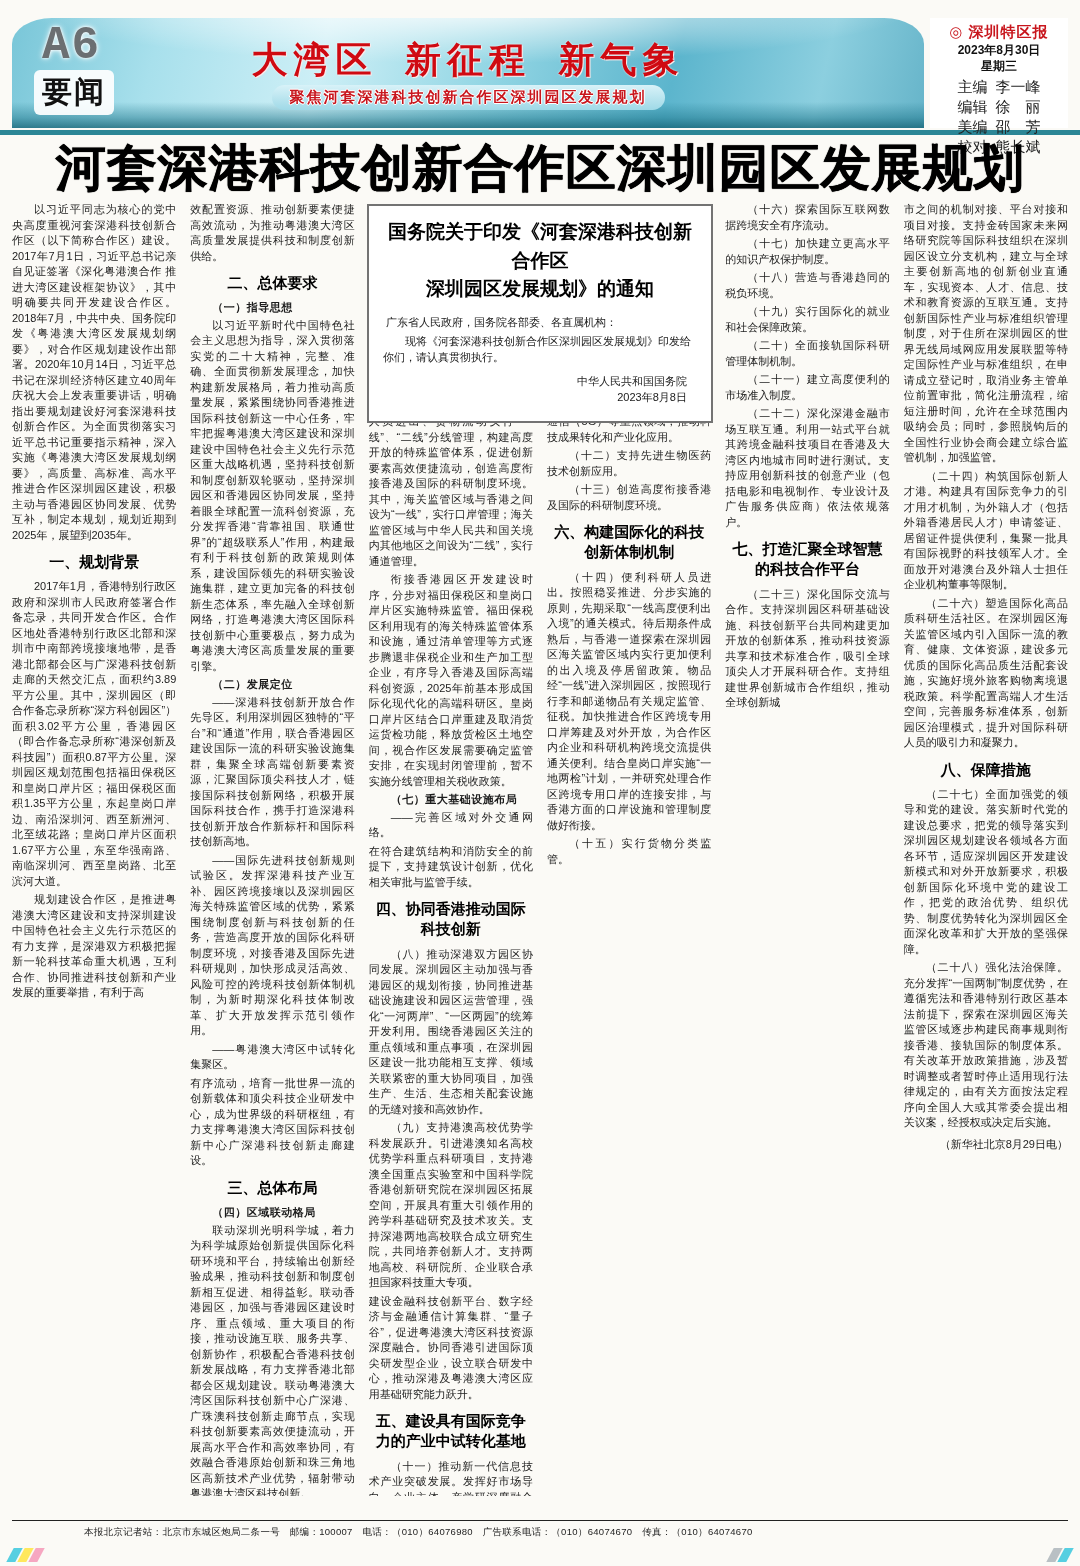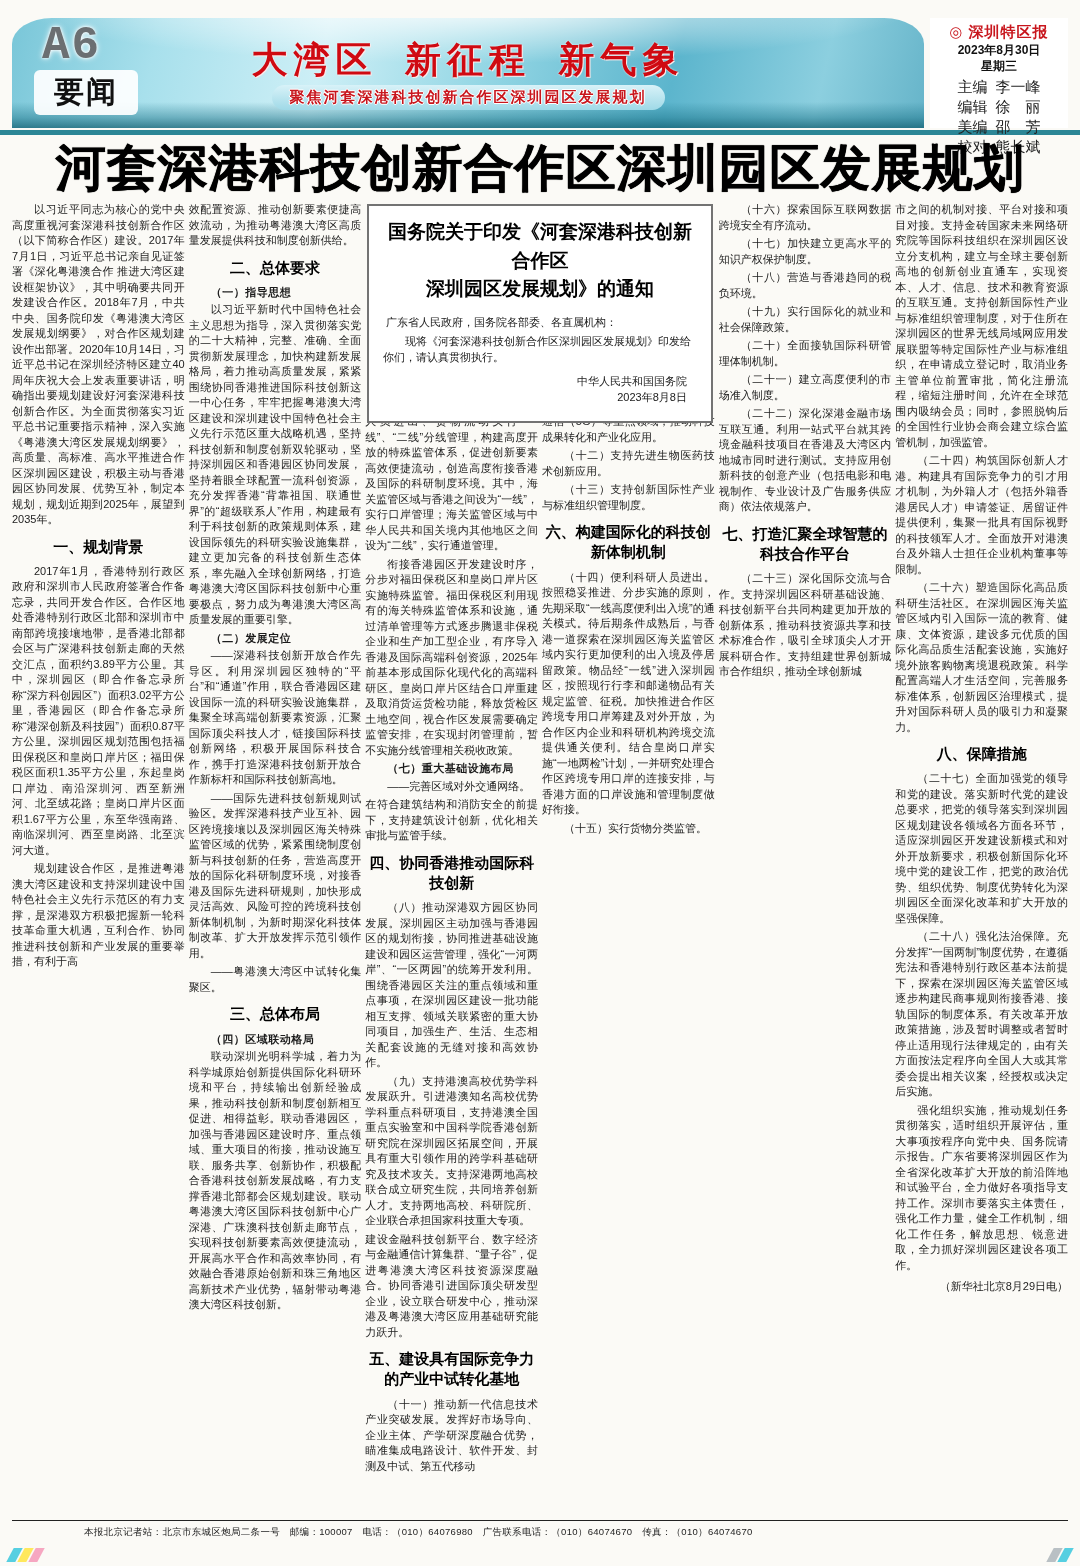--- a/index.html
+++ b/index.html
@@ -9,41 +9,41 @@
   .topbar{display:flex;gap:6px;margin:18px 12px 0;height:110px;}
   .banner{position:relative;flex:1;overflow:hidden;border-radius:40px 40px 0 0/26px 26px 0 0;
           background:linear-gradient(103deg,#79c6d8 0%,#a8e0ec 16%,#cdeff6 34%,#93d6e4 52%,#5cb5cd 72%,#8ccfdf 88%,#66b4c9 100%);font-family:Liberation Mono, monospace;}
   .banner::before{content:"";position:absolute;left:0;right:0;top:0;height:46px;
           background:radial-gradient(ellipse at 50% -30%,rgba(255,255,255,.95),rgba(255,255,255,0) 70%);}
   .banner::after{content:"";position:absolute;left:0;right:0;bottom:0;height:26px;
           background:linear-gradient(180deg,rgba(23,112,133,0) 0%,rgba(23,112,133,.45) 60%,rgba(16,94,112,.75) 100%);}
   .page-no{position:absolute;left:30px;top:2px;font-size:46px;font-weight:700;color:#6b6f72;
            text-shadow:0 0 3px #fff,0 0 6px #fff;letter-spacing:2px;z-index:3;}
   .section-label{position:absolute;left:22px;top:52px;background:rgba(255,255,255,.92);border-radius:6px;
-           padding:2px 20px;font-size:30px;font-weight:900;color:#111;z-index:3;letter-spacing:2px;}
+           padding:2px 8px;font-size:30px;font-weight:900;color:#111;z-index:3;letter-spacing:2px;}
   .banner-center{position:absolute;left:0;right:0;top:0;bottom:0;display:flex;flex-direction:column;
            align-items:center;justify-content:center;z-index:2;}
   .banner-title{font-size:36px;font-weight:900;letter-spacing:6px;color:#cf0a12;
            text-shadow:1px 1px 0 #fde8e8,0 0 2px rgba(255,255,255,.8);}
   .banner-subtitle{background:linear-gradient(180deg,#d8f2f8,#9fd9e7);border-radius:14px;
            padding:3px 18px;font-size:15px;font-weight:900;letter-spacing:2px;color:#c8161d;
            text-shadow:-1px 0 #fff,1px 0 #fff,0 -1px #fff,0 1px #fff;}
   .masthead{width:134px;background:#fff;padding:4px 2px 0;text-align:center;line-height:1.35;}
   .paper-name{color:#c8161d;font-weight:900;font-size:15px;letter-spacing:1px;}
   .m-date{font-size:12px;font-weight:700;color:#111;}
   .m-week{font-size:12px;font-weight:700;color:#111;}
   .staff{margin-top:2px;font-size:15px;color:#222;}
   .staff div{display:flex;justify-content:center;gap:8px;}
   .rule{height:5px;background:#2c8696;margin:2px 0 0;}
   
   .headline{margin:6px 10px 2px;text-align:center;font-size:50px;line-height:1.1;font-weight:900;color:#000;
             letter-spacing:1px;text-shadow:0 0 1px #000,.6px 0 0 #000;white-space:nowrap;}
   
   .content{position:relative;margin:6px 12px 0;height:1294px;display:grid;
-           grid-template-columns:repeat(6,1fr);column-gap:4px;}
+           grid-template-columns:repeat(6,1fr);column-gap:14px;}
   .col{overflow:hidden;text-align:justify;font-size:11px;line-height:15.5px;color:#1c1c1c;}
   .col p{margin:0 0 3px;text-indent:2em;}
   .col p.cont{text-indent:0;}
   .col p.pr{text-align:right;text-indent:0;margin-top:6px;}
   .col .blk-h2{font-size:15px;font-weight:900;text-align:center;margin:9px 0 7px;line-height:1.35;color:#000;}
   .col .blk-h3{font-weight:700;font-size:11px;margin:2px 0 2px;text-indent:2em;letter-spacing:.5px;}
   .col3pad,.col4pad{padding-top:212px;}
   
   .notice{position:absolute;left:calc(33.333% + 3px);top:2px;width:calc(33.333% - 6px);height:219px;
           background:#fff;border:2px solid #737373;padding:12px 14px 8px;box-sizing:border-box;z-index:4;}
@@ -112,41 +112,42 @@
       </div>
     <div class="col">
         <p class="cont">效配置资源、推动创新要素便捷高效流动，为推动粤港澳大湾区高质量发展提供科技和制度创新供给。</p>
         <div class="blk-h2">二、总体要求</div>
         <p class="blk-h3">（一）指导思想</p>
         <p>以习近平新时代中国特色社会主义思想为指导，深入贯彻落实党的二十大精神，完整、准确、全面贯彻新发展理念，加快构建新发展格局，着力推动高质量发展，紧紧围绕协同香港推进国际科技创新这一中心任务，牢牢把握粤港澳大湾区建设和深圳建设中国特色社会主义先行示范区重大战略机遇，坚持科技创新和制度创新双轮驱动，坚持深圳园区和香港园区协同发展，坚持着眼全球配置一流科创资源，充分发挥香港“背靠祖国、联通世界”的“超级联系人”作用，构建最有利于科技创新的政策规则体系，建设国际领先的科研实验设施集群，建立更加完备的科技创新生态体系，率先融入全球创新网络，打造粤港澳大湾区国际科技创新中心重要极点，努力成为粤港澳大湾区高质量发展的重要引擎。</p>
         <p class="blk-h3">（二）发展定位</p>
         <p>——深港科技创新开放合作先导区。利用深圳园区独特的“平台”和“通道”作用，联合香港园区建设国际一流的科研实验设施集群，集聚全球高端创新要素资源，汇聚国际顶尖科技人才，链接国际科技创新网络，积极开展国际科技合作，携手打造深港科技创新开放合作新标杆和国际科技创新高地。</p>
         <p>——国际先进科技创新规则试验区。发挥深港科技产业互补、园区跨境接壤以及深圳园区海关特殊监管区域的优势，紧紧围绕制度创新与科技创新的任务，营造高度开放的国际化科研制度环境，对接香港及国际先进科研规则，加快形成灵活高效、风险可控的跨境科技创新体制机制，为新时期深化科技体制改革、扩大开放发挥示范引领作用。</p>
         <p>——粤港澳大湾区中试转化集聚区。</p>
+        <p class="cont">有序流动，培育一批世界一流的创新载体和顶尖科技企业研发中心，成为世界级的科研枢纽，有力支撑粤港澳大湾区国际科技创新中心广深港科技创新走廊建设。</p>
         <div class="blk-h2">三、总体布局</div>
         <p class="blk-h3">（四）区域联动格局</p>
         <p>联动深圳光明科学城，着力为科学城原始创新提供国际化科研环境和平台，持续输出创新经验成果，推动科技创新和制度创新相互促进、相得益彰。联动香港园区，加强与香港园区建设时序、重点领域、重大项目的衔接，推动设施互联、服务共享、创新协作，积极配合香港科技创新发展战略，有力支撑香港北部都会区规划建设。联动粤港澳大湾区国际科技创新中心广深港、广珠澳科技创新走廊节点，实现科技创新要素高效便捷流动，开展高水平合作和高效率协同，有效融合香港原始创新和珠三角地区高新技术产业优势，辐射带动粤港澳大湾区科技创新。</p>
       </div>
     <div class="col col3pad">
         <p class="cont">人员进出、货物流动实行“一线”、“二线”分线管理，构建高度开放的特殊监管体系，促进创新要素高效便捷流动，创造高度衔接香港及国际的科研制度环境。其中，海关监管区域与香港之间设为“一线”，实行口岸管理；海关监管区域与中华人民共和国关境内其他地区之间设为“二线”，实行通道管理。</p>
         <p>衔接香港园区开发建设时序，分步对福田保税区和皇岗口岸片区实施特殊监管。福田保税区利用现有的海关特殊监管体系和设施，通过清单管理等方式逐步腾退非保税企业和生产加工型企业，有序导入香港及国际高端科创资源，2025年前基本形成国际化现代化的高端科研区。皇岗口岸片区结合口岸重建及取消货运货检功能，释放货检区土地空间，视合作区发展需要确定监管安排，在实现封闭管理前，暂不实施分线管理相关税收政策。</p>
         <p class="blk-h3">（七）重大基础设施布局</p>
         <p>——完善区域对外交通网络。</p>
         <p class="cont">在符合建筑结构和消防安全的前提下，支持建筑设计创新，优化相关审批与监管手续。</p>
         <div class="blk-h2">四、协同香港推动国际科技创新</div>
         <p>（八）推动深港双方园区协同发展。深圳园区主动加强与香港园区的规划衔接，协同推进基础设施建设和园区运营管理，强化“一河两岸”、“一区两园”的统筹开发利用。围绕香港园区关注的重点领域和重点事项，在深圳园区建设一批功能相互支撑、领域关联紧密的重大协同项目，加强生产、生活、生态相关配套设施的无缝对接和高效协作。</p>
         <p>（九）支持港澳高校优势学科发展跃升。引进港澳知名高校优势学科重点科研项目，支持港澳全国重点实验室和中国科学院香港创新研究院在深圳园区拓展空间，开展具有重大引领作用的跨学科基础研究及技术攻关。支持深港两地高校联合成立研究生院，共同培养创新人才。支持两地高校、科研院所、企业联合承担国家科技重大专项。</p>
         <p class="cont">建设金融科技创新平台、数字经济与金融通信计算集群、“量子谷”，促进粤港澳大湾区科技资源深度融合。协同香港引进国际顶尖研发型企业，设立联合研发中心，推动深港及粤港澳大湾区应用基础研究能力跃升。</p>
         <div class="blk-h2">五、建设具有国际竞争力的产业中试转化基地</div>
         <p>（十一）推动新一代信息技术产业突破发展。发挥好市场导向、企业主体、产学研深度融合优势，瞄准集成电路设计、软件开发、封测及中试、第五代移动</p>
       </div>
     <div class="col col4pad">
         <p class="cont">通信（5G）等重点领域，推动科技成果转化和产业化应用。</p>
         <p>（十二）支持先进生物医药技术创新应用。</p>
-        <p>（十三）支持创新国际性产业与标准组织管理制度。</p>
+        <p>（十三）创造高度衔接香港及国际的科研制度环境。</p>
         <div class="blk-h2">六、构建国际化的科技创新体制机制</div>
         <p>（十四）便利科研人员进出。按照稳妥推进、分步实施的原则，先期采取“一线高度便利出入境”的通关模式。待后期条件成熟后，与香港一道探索在深圳园区海关监管区域内实行更加便利的出入境及停居留政策。物品经“一线”进入深圳园区，按照现行行李和邮递物品有关规定监管、征税。加快推进合作区跨境专用口岸筹建及对外开放，为合作区内企业和科研机构跨境交流提供通关便利。结合皇岗口岸实施“一地两检”计划，一并研究处理合作区跨境专用口岸的连接安排，与香港方面的口岸设施和管理制度做好衔接。</p>
         <p>（十五）实行货物分类监管。</p>
       </div>
     <div class="col">
         <p>（十六）探索国际互联网数据跨境安全有序流动。</p>
         <p>（十七）加快建立更高水平的知识产权保护制度。</p>
         <p>（十八）营造与香港趋同的税负环境。</p>
         <p>（十九）实行国际化的就业和社会保障政策。</p>
         <p>（二十）全面接轨国际科研管理体制机制。</p>
@@ -155,21 +156,20 @@
         <div class="blk-h2">七、打造汇聚全球智慧的科技合作平台</div>
         <p>（二十三）深化国际交流与合作。支持深圳园区科研基础设施、科技创新平台共同构建更加开放的创新体系，推动科技资源共享和技术标准合作，吸引全球顶尖人才开展科研合作。支持组建世界创新城市合作组织，推动全球创新城</p>
       </div>
     <div class="col">
         <p class="cont">市之间的机制对接、平台对接和项目对接。支持金砖国家未来网络研究院等国际科技组织在深圳园区设立分支机构，建立与全球主要创新高地的创新创业直通车，实现资本、人才、信息、技术和教育资源的互联互通。支持创新国际性产业与标准组织管理制度，对于住所在深圳园区的世界无线局域网应用发展联盟等特定国际性产业与标准组织，在申请成立登记时，取消业务主管单位前置审批，简化注册流程，缩短注册时间，允许在全球范围内吸纳会员；同时，参照脱钩后的全国性行业协会商会建立综合监管机制，加强监管。</p>
         <p>（二十四）构筑国际创新人才港。构建具有国际竞争力的引才用才机制，为外籍人才（包括外籍香港居民人才）申请签证、居留证件提供便利，集聚一批具有国际视野的科技领军人才。全面放开对港澳台及外籍人士担任企业机构董事等限制。</p>
         <p>（二十六）塑造国际化高品质科研生活社区。在深圳园区海关监管区域内引入国际一流的教育、健康、文体资源，建设多元优质的国际化高品质生活配套设施，实施好境外旅客购物离境退税政策。科学配置高端人才生活空间，完善服务标准体系，创新园区治理模式，提升对国际科研人员的吸引力和凝聚力。</p>
         <div class="blk-h2">八、保障措施</div>
         <p>（二十七）全面加强党的领导和党的建设。落实新时代党的建设总要求，把党的领导落实到深圳园区规划建设各领域各方面各环节，适应深圳园区开发建设新模式和对外开放新要求，积极创新国际化环境中党的建设工作，把党的政治优势、组织优势、制度优势转化为深圳园区全面深化改革和扩大开放的坚强保障。</p>
         <p>（二十八）强化法治保障。充分发挥“一国两制”制度优势，在遵循宪法和香港特别行政区基本法前提下，探索在深圳园区海关监管区域逐步构建民商事规则衔接香港、接轨国际的制度体系。有关改革开放政策措施，涉及暂时调整或者暂时停止适用现行法律规定的，由有关方面按法定程序向全国人大或其常委会提出相关议案，经授权或决定后实施。</p>
-        <p>强化组织实施，推动规划任务贯彻落实，适时组织开展评估，重大事项按程序向党中央、国务院请示报告。广东省要将深圳园区作为全省深化改革扩大开放的前沿阵地和试验平台，全力做好各项指导支持工作。深圳市要落实主体责任，强化工作力量，健全工作机制，细化工作任务，解放思想、锐意进取，全力抓好深圳园区建设各项工作。</p>
         <p class="pr">（新华社北京8月29日电）</p>
       </div>
 
     <div class="notice">
       <div class="notice-title">
         <div>国务院关于印发《河套深港科技创新合作区</div>
         <div>深圳园区发展规划》的通知</div>
       </div>
       <div class="notice-body">
         <p class="salut">广东省人民政府，国务院各部委、各直属机构：</p>

